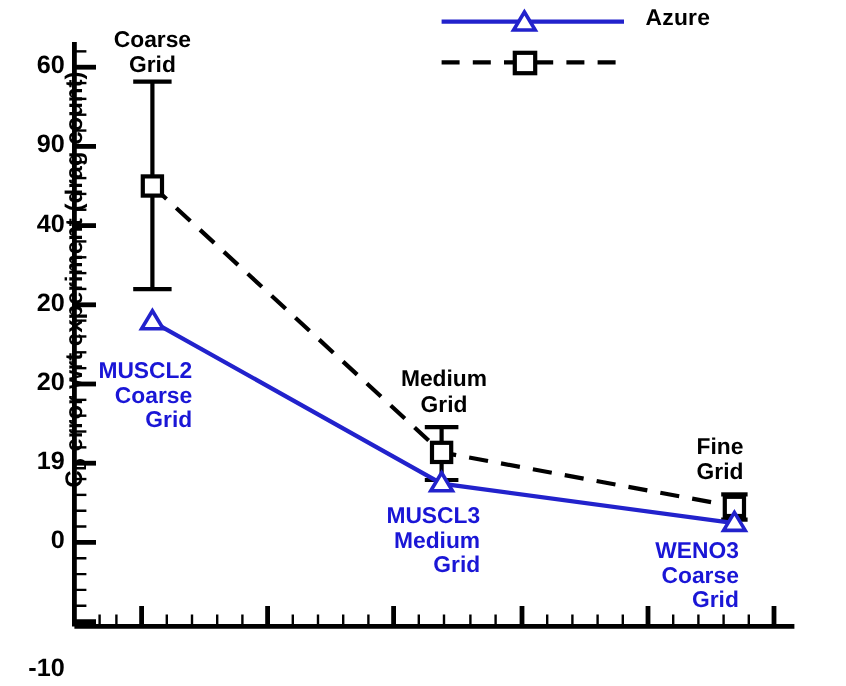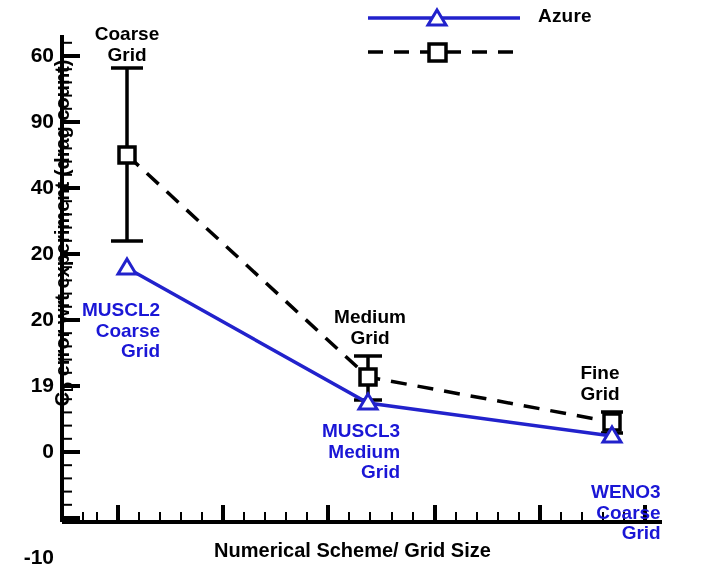--- a/index.html
+++ b/index.html
@@ -222,34 +222,33 @@
   <div class="txt tick-label" style="left:8px;  top:242px; width:46px;">20</div>
   <div class="txt tick-label" style="left:8px;  top:308px; width:46px;">20</div>
   <div class="txt tick-label" style="left:8px;  top:374px; width:46px;">19</div>
   <div class="txt tick-label" style="left:8px;  top:440px; width:46px;">0</div>
   <div class="txt tick-label" style="left:2px;  top:506px; width:52px;margin-top:40px;">-10</div>
 
   <div id="y-axis-title-wrap">
     <div class="txt" id="y-axis-title"><span>C</span><sub>D</sub><span> error wrt experiment (drag count)</span></div>
   </div>
 
-  <div class="txt" id="x-axis-title">Numerical Scheme/ Grid Size</div>
 
   <div class="txt legend-label" style="left:538px; top:6px;">Azure</div>
 
   <div class="txt anno-black" style="left:62px;  top:24px;  width:130px;">Coarse
 Grid</div>
   <div class="txt anno-black" style="left:305px; top:307px; width:130px;text-align:center;">Medium
 Grid</div>
   <div class="txt anno-black" style="left:540px; top:363px; width:120px;">Fine
 Grid</div>
 
   <div class="txt anno-blue" style="left:82px;  top:300px;">MUSCL2
 Coarse
 Grid</div>
   <div class="txt anno-blue" style="left:322px; top:421px;">MUSCL3
 Medium
 Grid</div>
-  <div class="txt anno-blue" style="left:591px; top:450px;margin-top:32px;">WENO3
+  <div class="txt anno-blue" style="left:546px; top:450px;">WENO3
 Coarse
 Grid</div>
 
 </div>
 
 </body></html>

